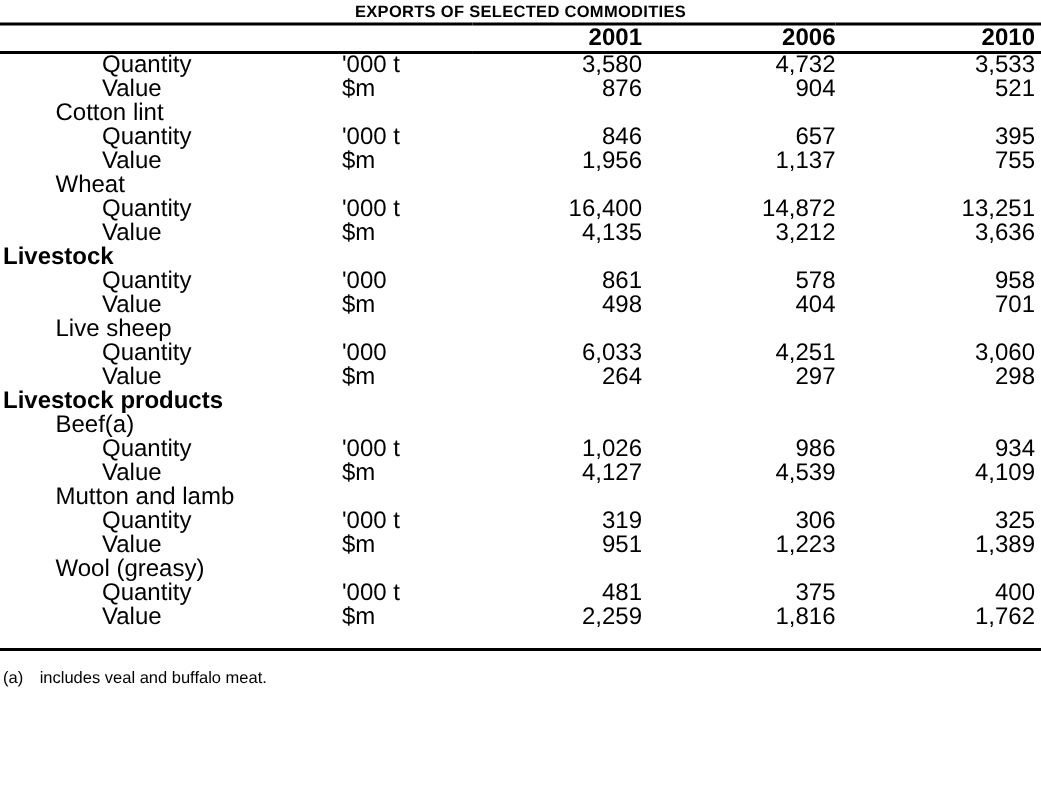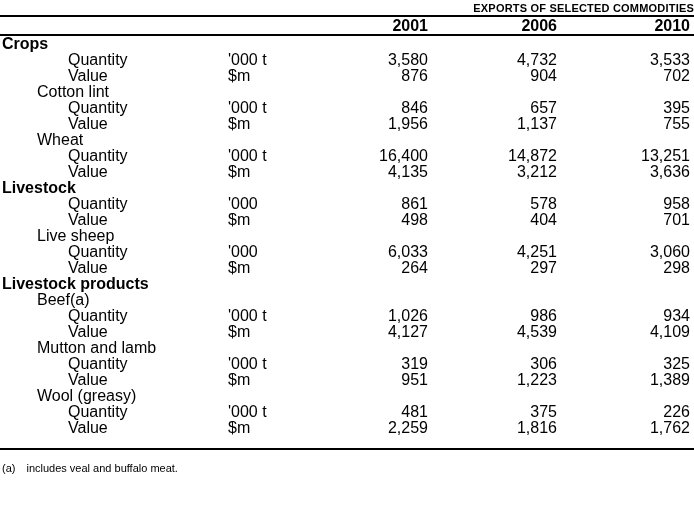--- a/index.html
+++ b/index.html
@@ -11,21 +11,21 @@
     width: 694px;
     height: 529px;
     background: #ffffff;
     color: #000000;
     font-family: "Liberation Sans", "DejaVu Sans", sans-serif;
     font-size: 11px;
     position: relative;
     overflow: hidden;
   }
   .title {
-    text-align: right;
+    text-align: center;
     font-weight: bold;
     padding-top: 2px;
     height: 13px;
     line-height: 12px;
     letter-spacing: 0.2px;
   }
   table.exports {
     width: 694px;
     border-collapse: collapse;
     table-layout: fixed;
@@ -86,40 +86,33 @@
     <thead>
       <tr>
         <th class="label"></th>
         <th class="unit"></th>
         <th class="num">2001</th>
         <th class="num">2006</th>
         <th class="num last">2010</th>
       </tr>
     </thead>
     <tbody id="table-body">
-        <tr class="section-row">
-          <td class="label lvl-0">Crops</td>
-          <td class="unit"></td>
-          <td class="num"></td>
-          <td class="num"></td>
-          <td class="num last"></td>
-        </tr>
         <tr>
           <td class="label lvl-2">Quantity</td>
           <td class="unit">'000 t</td>
           <td class="num">3,580</td>
           <td class="num">4,732</td>
           <td class="num last">3,533</td>
         </tr>
         <tr>
           <td class="label lvl-2">Value</td>
           <td class="unit">$m</td>
           <td class="num">876</td>
           <td class="num">904</td>
-          <td class="num last">702</td>
+          <td class="num last">521</td>
         </tr>
         <tr>
           <td class="label lvl-1">Cotton lint</td>
           <td class="unit"></td>
           <td class="num"></td>
           <td class="num"></td>
           <td class="num last"></td>
         </tr>
         <tr>
           <td class="label lvl-2">Quantity</td>
@@ -252,21 +245,21 @@
           <td class="unit"></td>
           <td class="num"></td>
           <td class="num"></td>
           <td class="num last"></td>
         </tr>
         <tr>
           <td class="label lvl-2">Quantity</td>
           <td class="unit">'000 t</td>
           <td class="num">481</td>
           <td class="num">375</td>
-          <td class="num last">226</td>
+          <td class="num last">400</td>
         </tr>
         <tr>
           <td class="label lvl-2">Value</td>
           <td class="unit">$m</td>
           <td class="num">2,259</td>
           <td class="num">1,816</td>
           <td class="num last">1,762</td>
         </tr>
       </tbody>
   </table>

